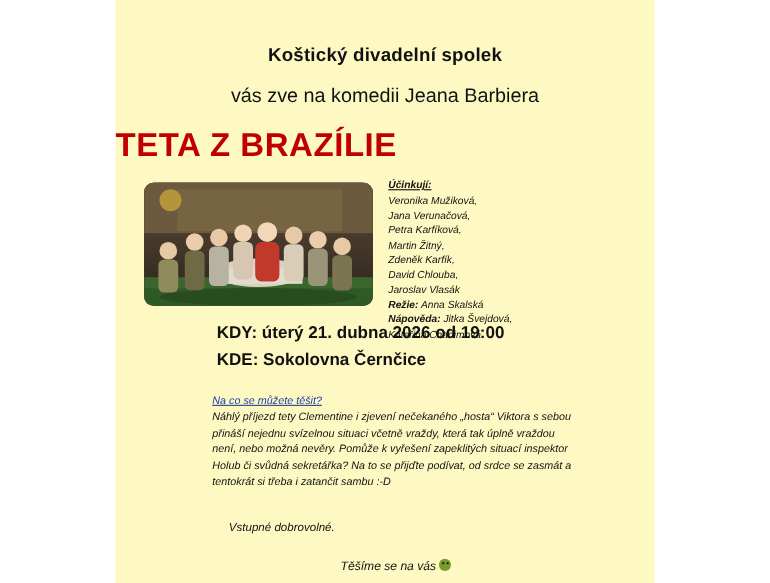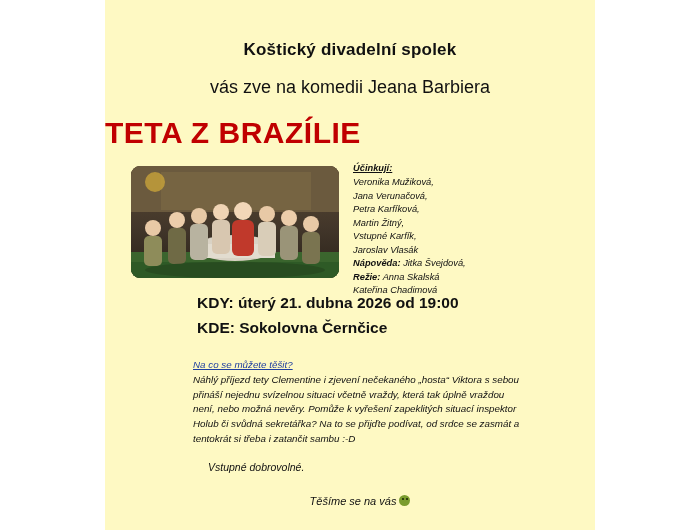--- a/index.html
+++ b/index.html
@@ -111,21 +111,21 @@
     margin-left: 88px;
     margin-top: 3px;
     width: 330px;
     font-size: 9.8px;
     font-style: italic;
     color: #111111;
     line-height: 1.5;
   }
   .free {
     margin-left: 103px;
-    margin-top: 15px;
+    margin-top: 28px;
     font-size: 10.5px;
     font-style: italic;
     color: #111111;
   }
   .closing {
     text-align: center;
     margin-top: 22px;
     font-size: 11px;
     font-style: italic;
     color: #111111;
@@ -206,30 +206,31 @@
         <ellipse cx="104" cy="104" rx="90" ry="8" fill="#24431d" opacity="0.6"></ellipse>
       </svg>
     </div>
 
     <div class="cast">
       <div class="hdr">Účinkují:</div>
       <div>Veronika Mužiková,</div>
       <div>Jana Verunačová,</div>
       <div>Petra Karfíková,</div>
       <div>Martin Žitný,</div>
-      <div>Vstupné Karfík,</div>
+      <div>Zdeněk Karfík,</div>
+      <div>David Chlouba,</div>
       <div>Jaroslav Vlasák</div>
+      <div>
+        <span class="lbl">Režie:</span>
+        <span>Anna Skalská</span>
+      </div>
       <div>
         <span class="lbl">Nápovědа:</span>
         <span>Jitka Švejdová,</span>
       </div>
-      <div>
-        <span class="lbl">Režie:</span>
-        <span>Anna Skalská</span>
-      </div>
       <div>Kateřina Chadimová</div>
     </div>
 
   </div>
 
   <div class="when">KDY: úterý 21. dubna 2026 od 19:00</div>
   <div class="where">KDE: Sokolovna Černčice</div>
 
   <div class="teaser-h">Na co se můžete těšit?</div>
   <div class="teaser">Náhlý příjezd tety Clementine i zjevení nečekaného „hosta“ Viktora s sebou přináší nejednu svízelnou situaci včetně vraždy, která tak úplně vraždou není, nebo možná nevěry. Pomůže k vyřešení zapeklitých situací inspektor Holub či svůdná sekretářka? Na to se přijďte podívat, od srdce se zasmát a tentokrát si třeba i zatančit sambu :-D</div>

